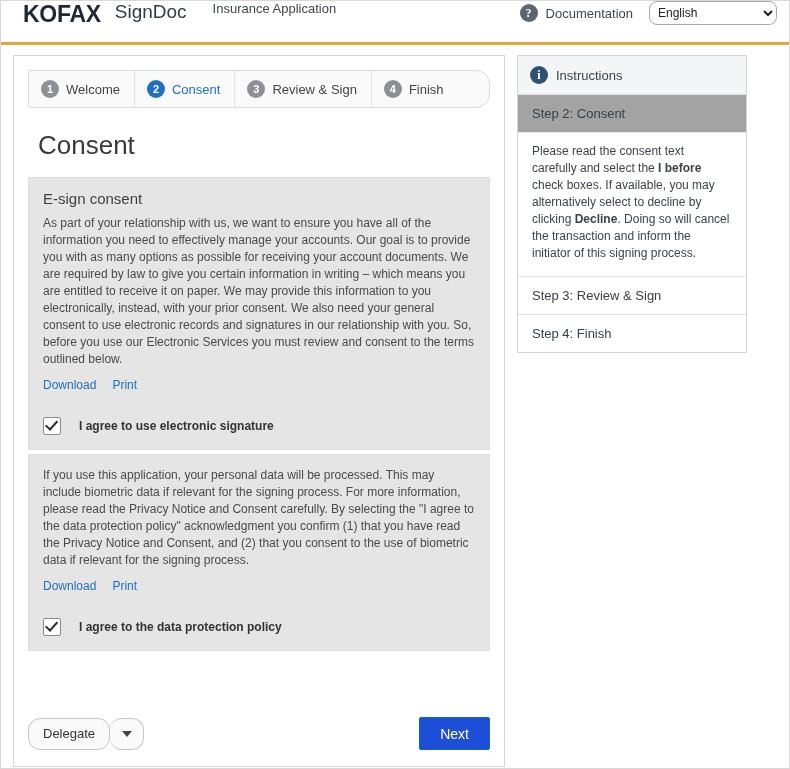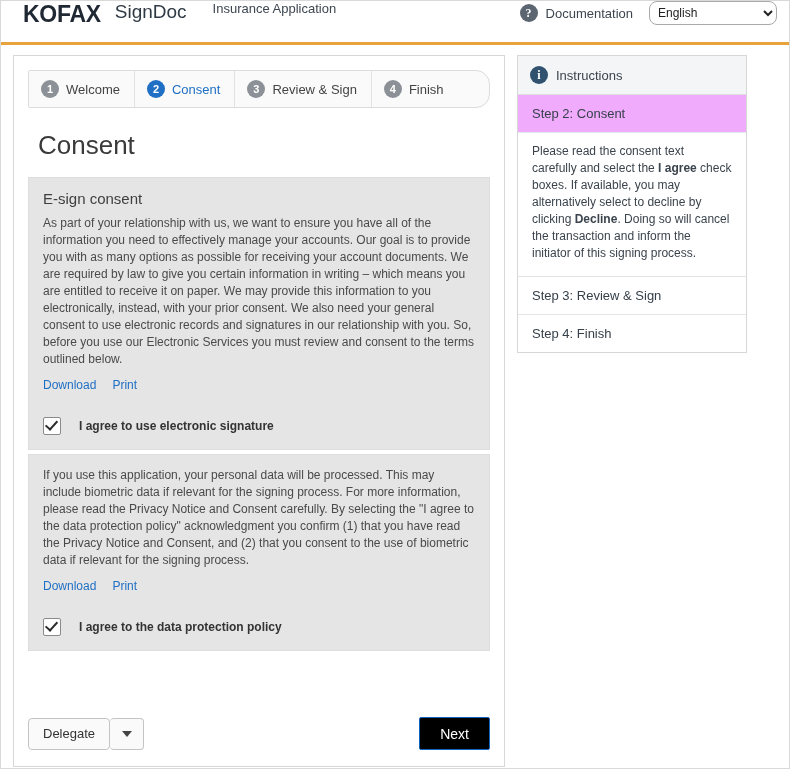--- a/index.html
+++ b/index.html
@@ -227,40 +227,40 @@
     display: flex;
   }
   .btn {
     font-family: "Liberation Sans", sans-serif;
     font-size: 13px;
     border: 1px solid #c4c4c4;
     background: #fafafa;
     color: #333;
     height: 32px;
     padding: 0 14px;
-    border-radius: 4px;
+    border-radius: 12px;
     cursor: pointer;
   }
   .btn.caret {
     width: 34px;
     padding: 0;
     border-left: none;
     display: flex;
     align-items: center;
     justify-content: center;
   }
   .caret-glyph {
     width: 0; height: 0;
     border-left: 5px solid transparent;
     border-right: 5px solid transparent;
     border-top: 6px solid #444;
   }
   .btn-primary {
     margin-left: auto;
-    background: #000000;
+    background: #1d4ed8;
     border: 1px solid #1364c0;
     color: #ffffff;
     height: 33px;
     padding: 0 20px;
     font-size: 14px;
     border-radius: 2px;
     cursor: pointer;
   }
 
   
@@ -284,21 +284,21 @@
   .side-head-title { font-size: 13px; color: #3b444d; }
   .side-item {
     padding: 11px 14px;
     font-size: 13px;
     color: #36404a;
     border-bottom: 1px solid #e4e4e4;
     background: #ffffff;
     cursor: pointer;
   }
   .side-item.active {
-    background: #f0abfc;
+    background: #a3a3a3;
     border-bottom: 1px solid #dfeaf1;
   }
   .side-body {
     padding: 10px 14px 14px 14px;
     font-size: 12px;
     line-height: 17px;
     color: #3b444d;
     background: #ffffff;
     border-bottom: 1px solid #e4e4e4;
   }
@@ -385,20 +385,20 @@
 
     </div>
 
     <div class="side-panel">
       <div class="side-head">
         <span class="info-icon">i</span>
         <span class="side-head-title">Instructions</span>
       </div>
       <div class="side-item active">Step 2: Consent</div>
       <div class="side-body">
-        <span>Please read the consent text carefully and select the </span><b>I agree</b><span> check boxes. If available, you may alternatively select to decline by clicking </span><b>Decline</b><span>. Doing so will cancel the transaction and inform the initiator of this signing process.</span>
+        <span>Please read the consent text carefully and select the </span><b>I before</b><span> check boxes. If available, you may alternatively select to decline by clicking </span><b>Decline</b><span>. Doing so will cancel the transaction and inform the initiator of this signing process.</span>
       </div>
       <div class="side-item">Step 3: Review &amp; Sign</div>
       <div class="side-item">Step 4: Finish</div>
     </div>
 
   </div>
 </div>
 
 </body></html>

